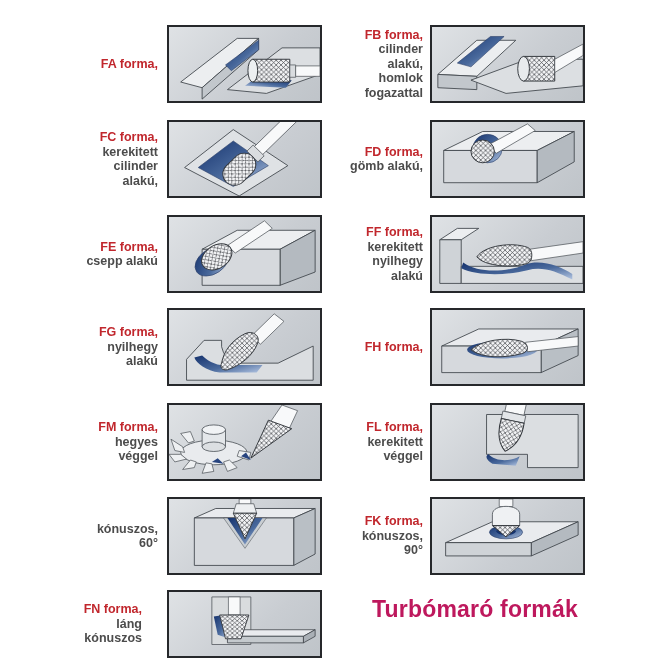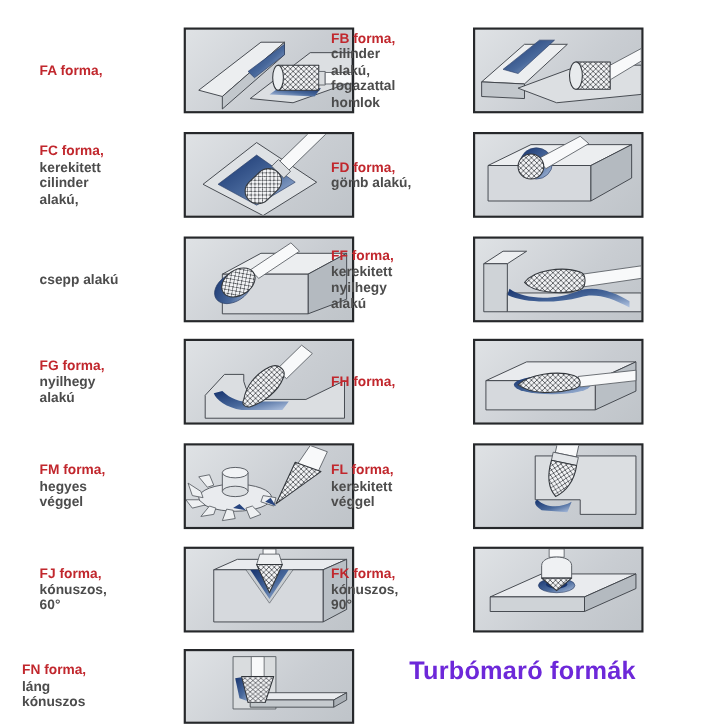--- a/index.html
+++ b/index.html
@@ -4,33 +4,33 @@
 <style>
   html,body{margin:0;padding:0;}
   body{
     width:660px;height:660px;position:relative;overflow:hidden;
     background:#ffffff;
     font-family:"Liberation Sans","DejaVu Sans",sans-serif;
   }
   .label{
     position:absolute;width:122px;height:78px;box-sizing:border-box;
     display:flex;flex-direction:column;justify-content:center;
-    text-align:left;font-weight:bold;font-size:12.5px;line-height:14.5px;
+    text-align:right;font-weight:bold;font-size:12.5px;line-height:14.5px;
     color:#4c4c4c;
   }
   .label .code{color:#c1272d;}
   .panel{
     position:absolute;width:155px;height:78px;box-sizing:border-box;
     border:2px solid #26282b;
     background:linear-gradient(135deg,#dfe2e5 0%,#c9cdd2 60%,#bfc4c9 100%);
   }
   .panel svg{display:block;width:100%;height:100%;}
   .footer-title{
     position:absolute;left:372px;top:596px;width:215px;
-    font-size:23px;font-weight:bold;color:#6d28d9;letter-spacing:.2px;
+    font-size:23px;font-weight:bold;color:#be185d;letter-spacing:.2px;
     white-space:nowrap;
   }
 </style>
 </head>
 <body>
 
 <svg width="0" height="0" style="position:absolute" aria-hidden="true">
   <defs>
     <pattern id="xh" patternUnits="userSpaceOnUse" width="5" height="5">
       <rect width="5" height="5" fill="#f2f3f5"></rect>
@@ -63,22 +63,22 @@
     <ellipse cx="86" cy="46" rx="5" ry="12" fill="#eceff1" stroke="#33373c" stroke-width="1"></ellipse>
     <rect x="124" y="40" width="6" height="13" fill="#d9dcdf" stroke="#555a60" stroke-width="0.8"></rect>
     <rect x="130" y="41" width="25" height="11" fill="#f8f9fa" stroke="#555a60" stroke-width="0.8"></rect>
   </svg>
 </div>
 
 <div class="label" style="top:25px;left:301px">
   <span class="code">FB forma,</span>
   <span>cilinder</span>
   <span>alakú,</span>
+  <span>homlok</span>
   <span>fogazattal</span>
-  <span>homlok</span>
 </div>
 <div class="panel" style="top:25px;left:430px">
   <svg viewBox="0 0 155 78" preserveAspectRatio="none" stroke-linejoin="round">
     <polygon points="6,50 46,14 86,14 46,52" fill="#eceef0" stroke="#40454b" stroke-width="0.9"></polygon>
     <polygon points="26,38 60,10 74,10 40,42" fill="url(#blu)" stroke="#2a3e66" stroke-width="0.6"></polygon>
     <polygon points="6,50 46,52 46,66 6,64" fill="#c2c7cc" stroke="#40454b" stroke-width="0.9"></polygon>
     <polygon points="40,56 98,34 155,34 155,62 76,70" fill="#dcdfe2" stroke="#40454b" stroke-width="0.9"></polygon>
     <rect x="94" y="31" width="32" height="26" fill="url(#xh)" stroke="#33373c" stroke-width="1"></rect>
     <ellipse cx="94" cy="44" rx="6" ry="13" fill="#e8ebed" stroke="#33373c" stroke-width="1"></ellipse>
     <polygon points="126,34 155,18 155,30 126,48" fill="#f8f9fa" stroke="#555a60" stroke-width="0.8"></polygon>
@@ -112,20 +112,21 @@
     <polygon points="12,30 52,10 146,10 108,30" fill="#eceef0" stroke="#40454b" stroke-width="0.9"></polygon>
     <polygon points="12,30 108,30 108,64 12,64" fill="#d6d9dd" stroke="#40454b" stroke-width="0.9"></polygon>
     <polygon points="108,30 146,10 146,42 108,64" fill="#b4bac0" stroke="#40454b" stroke-width="0.9"></polygon>
     <circle cx="57" cy="28" r="15" fill="url(#blu)" stroke="#2a3e66" stroke-width="0.6"></circle>
     <polygon points="58,24 98,2 106,9 66,33" fill="#f8f9fa" stroke="#555a60" stroke-width="0.8"></polygon>
     <circle cx="52" cy="31" r="12" fill="url(#xh)" stroke="#33373c" stroke-width="1"></circle>
   </svg>
 </div>
 
 <div class="label" style="top:215px;left:36px">
+  <span class="code">FE forma,</span>
   <span>csepp alakú</span>
 </div>
 <div class="panel" style="top:215px;left:167px">
   <svg viewBox="0 0 155 78" preserveAspectRatio="none" stroke-linejoin="round">
     <polygon points="34,34 70,14 150,14 114,34" fill="#eceef0" stroke="#40454b" stroke-width="0.9"></polygon>
     <polygon points="114,34 150,14 150,58 114,72" fill="#b4bac0" stroke="#40454b" stroke-width="0.9"></polygon>
     <polygon points="34,34 114,34 114,72 34,72" fill="#d6d9dd" stroke="#40454b" stroke-width="0.9"></polygon>
     <ellipse cx="44" cy="47" rx="19" ry="13" transform="rotate(-35 44 47)" fill="url(#blu)" stroke="#2a3e66" stroke-width="0.6"></ellipse>
     <polygon points="60,30 98,4 106,12 68,38" fill="#f8f9fa" stroke="#555a60" stroke-width="0.8"></polygon>
     <ellipse cx="49" cy="42" rx="17" ry="12" transform="rotate(-35 49 42)" fill="url(#xh)" stroke="#33373c" stroke-width="1"></ellipse>
@@ -213,21 +214,20 @@
     <path d="M58,52 C66,60 80,60 90,54 L86,64 L62,62 C56,58 54,54 58,52 Z" fill="url(#blu)"></path>
     <g transform="rotate(12 78 30)">
       <rect x="70" y="-6" width="20" height="14" fill="#f8f9fa" stroke="#555a60" stroke-width="0.8"></rect>
       <rect x="68" y="8" width="24" height="8" fill="#e2e5e8" stroke="#555a60" stroke-width="0.8"></rect>
       <path d="M68,16 L92,16 C93,30 88,42 79,49 C70,42 67,30 68,16 Z" fill="url(#xh)" stroke="#33373c" stroke-width="1"></path>
     </g>
   </svg>
 </div>
 
 <div class="label" style="top:497px;left:36px">
-  <span class="code">FJ forma,</span>
   <span>kónuszos,</span>
   <span>60°</span>
 </div>
 <div class="panel" style="top:497px;left:167px">
   <svg viewBox="0 0 155 78" preserveAspectRatio="none" stroke-linejoin="round">
     <polygon points="26,20 48,10 150,10 128,20" fill="#e9ebee" stroke="#40454b" stroke-width="0.9"></polygon>
     <polygon points="128,20 150,10 150,58 128,70" fill="#b9bfc5" stroke="#40454b" stroke-width="0.9"></polygon>
     <polygon points="26,20 128,20 128,70 26,70" fill="#d6d9dd" stroke="#40454b" stroke-width="0.9"></polygon>
     <polygon points="56,20 100,20 78,52" fill="#c9ced2" stroke="#555a60" stroke-width="0.6"></polygon>
     <polygon points="60,20 96,20 78,48" fill="url(#blu)"></polygon>

